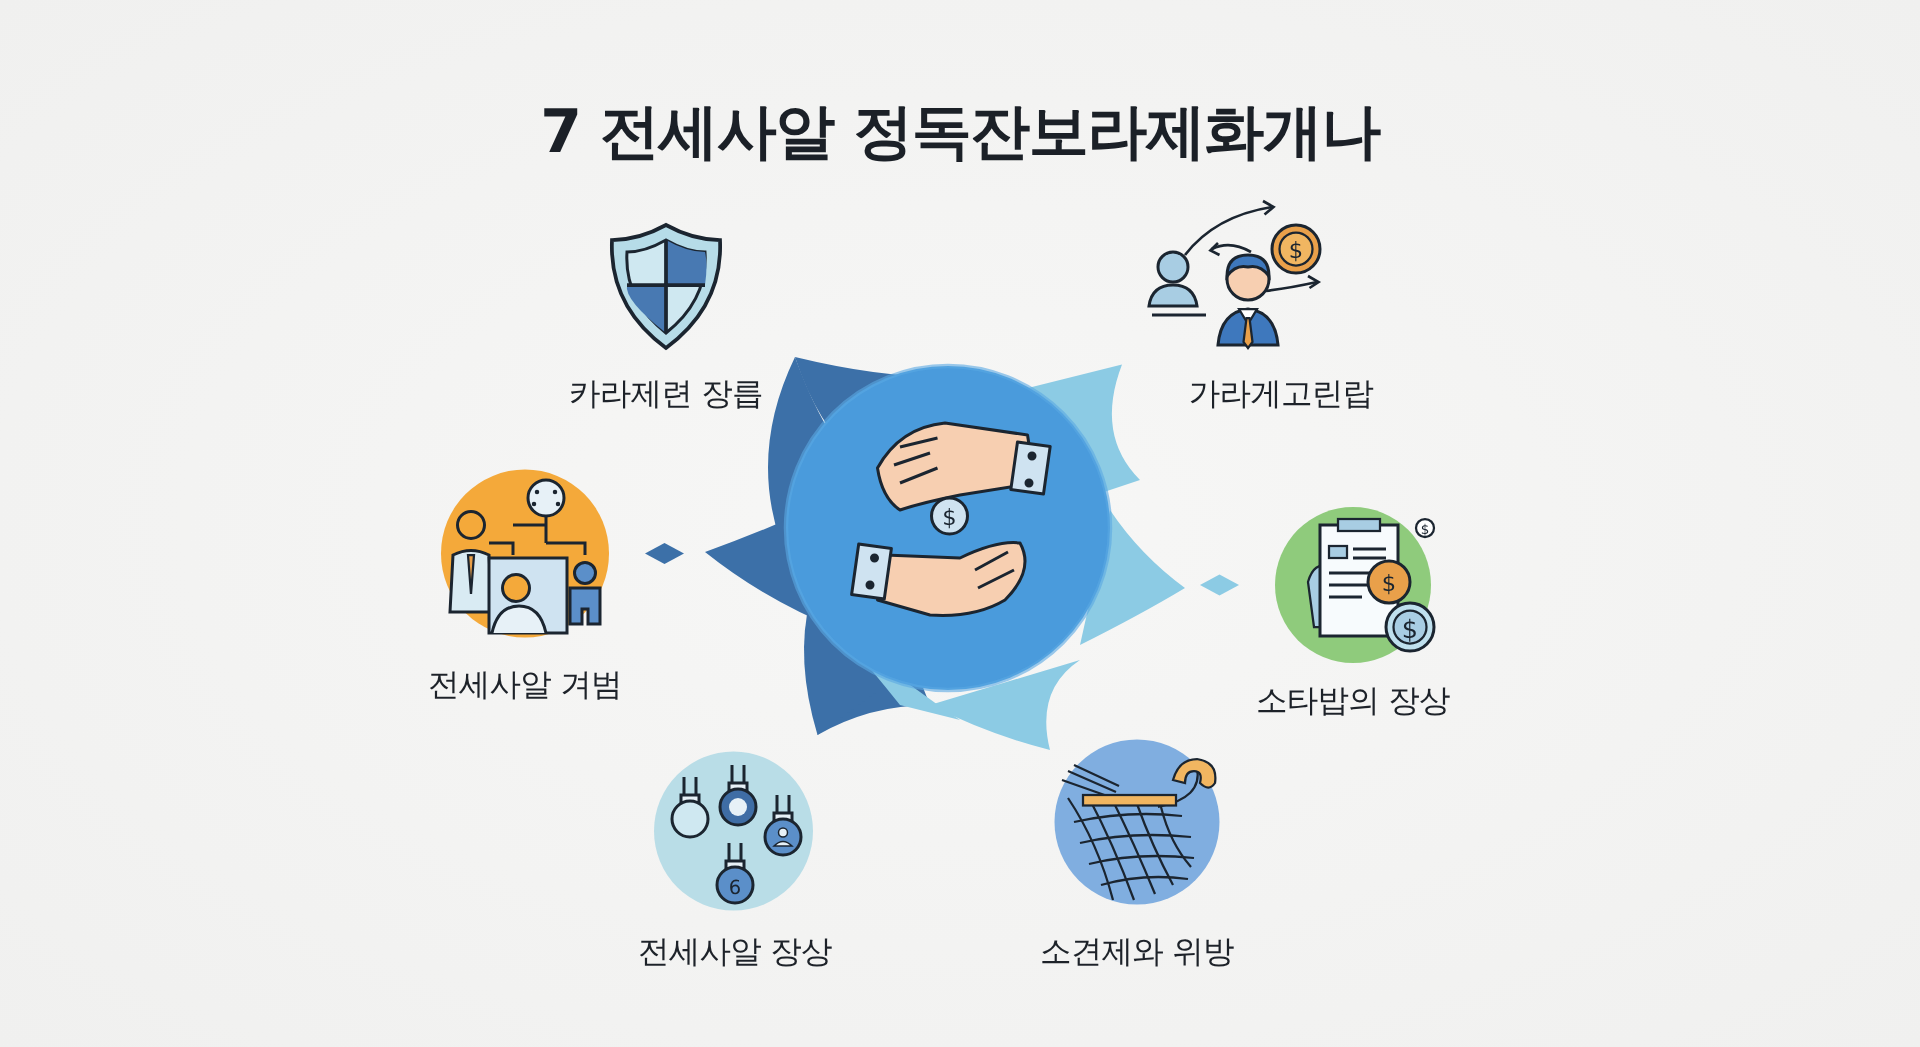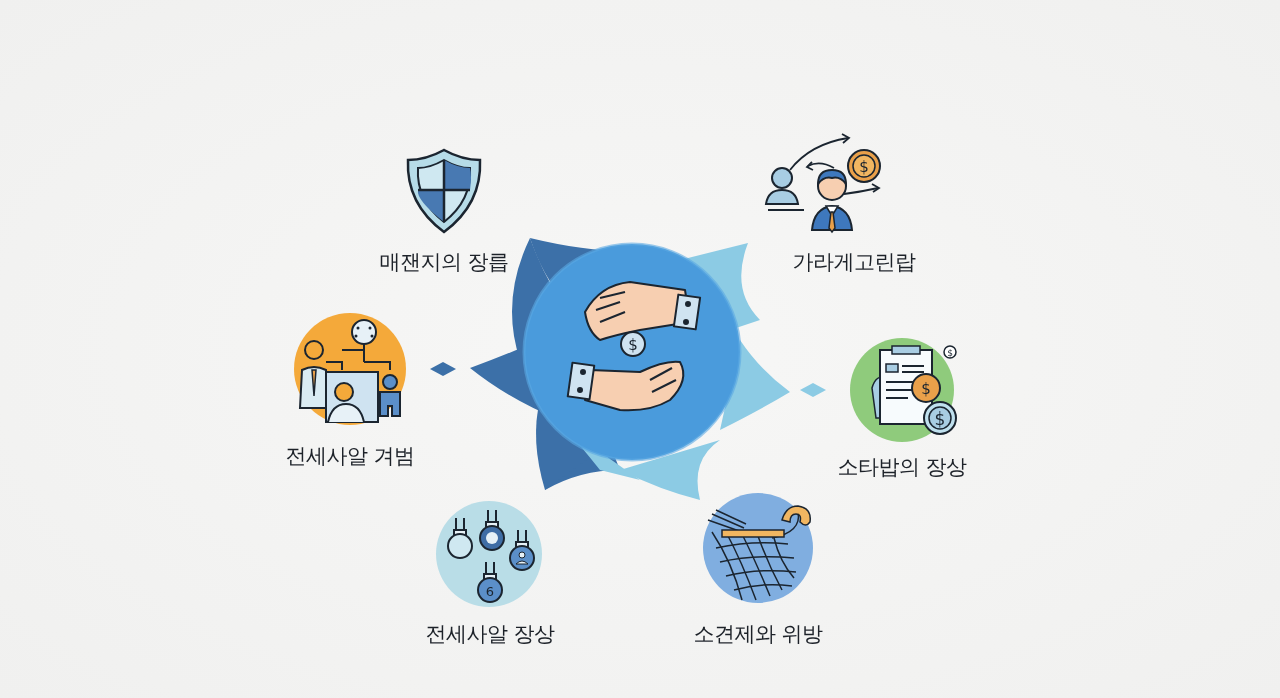--- a/index.html
+++ b/index.html
@@ -22,20 +22,21 @@
     .node .label {
       position: absolute; white-space: nowrap; font-size: 21px;
       color: #1d2229; letter-spacing: -0.5px; transform: translateX(-50%);
     }
   </style>
 </head>
 <body>
 
 <div class="stage">
 
+  <div class="title">7 전세사알 정독잔보라제화개나</div>
 
   <svg class="hub" viewBox="0 0 1280 698">
 
     <path d="M530 238 Q600 255 650 250 L640 330 Q560 330 530 238 Z" fill="#3c70a8"></path>
     <path d="M530 238 Q560 320 600 330 L520 360 Q500 300 530 238 Z" fill="#3c70a8"></path>
     <path d="M470 368 Q520 350 560 330 L560 420 Q510 400 470 368 Z" fill="#3c70a8"></path>
     <path d="M545 490 Q560 420 600 420 L620 470 Q580 470 545 490 Z" fill="#3c70a8"></path>
     <path d="M545 490 Q530 440 540 400 L600 450 Z" fill="#3c70a8"></path>
 
     <path d="M748 243 Q730 290 760 320 L700 340 L680 260 Q720 250 748 243 Z" fill="#8ccbe4"></path>
@@ -75,21 +76,21 @@
   </svg>
 
   <div class="node">
     <svg class="icon" style="left:402px;top:146px;" width="84" height="90" viewBox="0 0 84 90">
       <path d="M42 4 Q60 14 78 14 Q80 58 42 86 Q4 58 6 14 Q24 14 42 4 Z" fill="#b6dce8" stroke="#1b2530" stroke-width="2.5"></path>
       <path d="M42 14 Q56 22 68 22 Q70 54 42 76 Q14 54 16 22 Q28 22 42 14 Z" fill="#cfe8f1" stroke="#1b2530" stroke-width="2"></path>
       <path d="M42 14 L42 44 L68 44 Q70 30 68 22 Q56 22 42 14 Z" fill="#4879b2"></path>
       <path d="M16 44 L42 44 L42 76 Q14 54 16 44 Z" fill="#4879b2"></path>
       <path d="M42 14 L42 76 M16 44 L68 44" stroke="#1b2530" stroke-width="2.5"></path>
     </svg>
-    <div class="label" style="left:444px;top:248px;">매잰지의 장릅</div>
+    <div class="label" style="left:444px;top:248px;">카라제련 장릅</div>
   </div>
 
   <div class="node">
     <svg class="icon" style="left:760px;top:132px;" width="130" height="104" viewBox="0 0 130 104">
       <path d="M30 38 Q50 12 88 6" fill="none" stroke="#1b2530" stroke-width="1.8"></path>
       <path d="M82 2 L89 6 L83 11" fill="none" stroke="#1b2530" stroke-width="1.8"></path>
       <path d="M74 36 Q60 28 48 34" fill="none" stroke="#1b2530" stroke-width="1.8"></path>
       <path d="M52 30 L47 35 L53 38" fill="none" stroke="#1b2530" stroke-width="1.8"></path>
       <path d="M84 62 Q100 60 118 56" fill="none" stroke="#1b2530" stroke-width="1.8"></path>
       <path d="M112 52 L119 56 L113 60" fill="none" stroke="#1b2530" stroke-width="1.8"></path>

